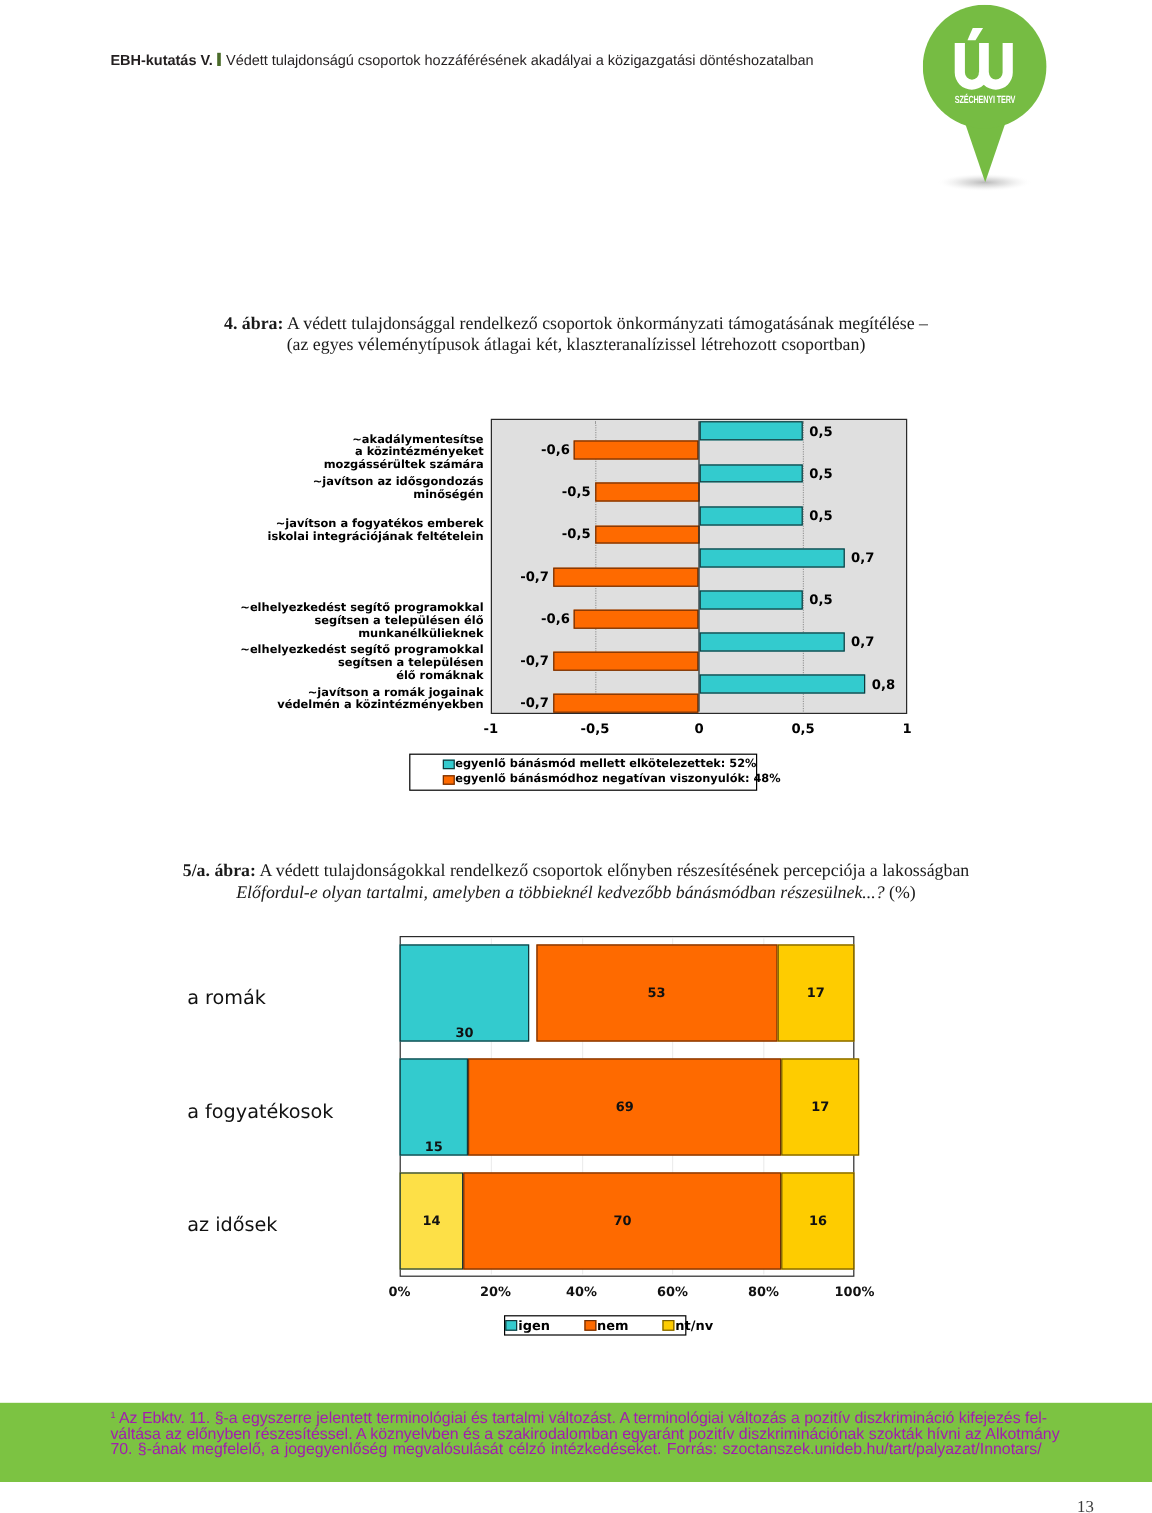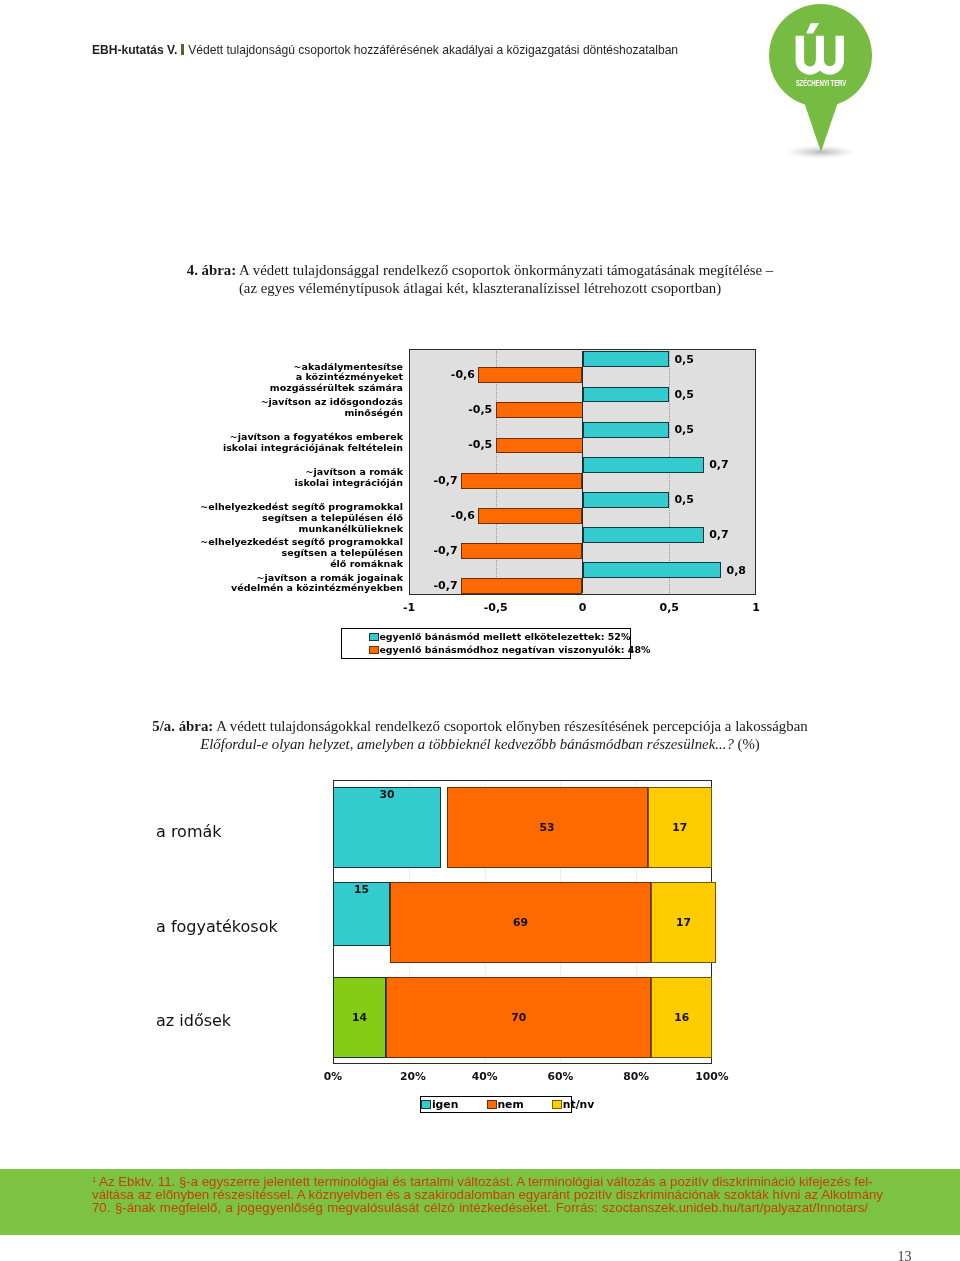--- a/index.html
+++ b/index.html
@@ -36,21 +36,21 @@
   .c2-tick{position:absolute;text-align:center;font-family:"DejaVu Sans",sans-serif;font-size:10.8px;font-weight:700;color:#111;}
 
   .legendbox{position:absolute;border:1.2px solid #000;background:#fff;box-sizing:border-box;}
   .legrow{display:flex;align-items:center;margin-left:24px;}
   .legswatch{width:10px;height:8.5px;border:1.1px solid #000;box-sizing:border-box;flex:none;margin-right:0.6px;}
   .legtext{font-size:9.45px;font-weight:700;font-family:"DejaVu Sans",sans-serif;color:#000;white-space:nowrap;line-height:12px;}
 
   
   .band{position:absolute;left:0;top:1169px;width:960px;height:66px;background:#7CC342;}
   .fnote{position:absolute;left:92px;top:1172.5px;width:776px;font-family:"Liberation Sans",sans-serif;
-         font-size:13.25px;color:#c2410c;}
+         font-size:13.25px;color:#a21caf;}
   .fline{text-align:justify;text-align-last:justify;line-height:13.55px;white-space:nowrap;}
   .fline.last{text-align:left;text-align-last:left;}
   .fnote sup{font-size:7.5px;vertical-align:3.5px;}
   .pagenum{position:absolute;left:0;top:1250px;width:911.5px;text-align:right;
            font-family:"Liberation Serif",serif;font-size:14px;color:#3a3a3a;line-height:14px;}
 
 </style>
 </head>
 <body>
 
@@ -116,24 +116,20 @@
       <div style="position:absolute;left:495.75px;top:437.58571428571423px;width:86.75px;height:15.9px;background:#FE6A00;border:1.3px solid #6e2f06;box-sizing:border-box;"></div>
       <div class="c1-val" style="left:464.75px;top:438.4357142857142px;width:27.5px;text-align:right;">-0,5</div>
       <div class="c1-label" style="left:146px;top:431.98571428571427px;width:257px;">
         <div>~javítson a fogyatékos emberek</div>
         <div>iskolai integrációjának feltételein</div>
       </div>
       <div style="position:absolute;left:582.5px;top:456.8285714285714px;width:121.44999999999999px;height:15.9px;background:#33CBCE;border:1.3px solid #14383b;box-sizing:border-box;"></div>
       <div class="c1-val" style="left:709.1500000000001px;top:458.1785714285714px;">0,7</div>
       <div style="position:absolute;left:461.05px;top:472.7285714285714px;width:121.44999999999999px;height:15.9px;background:#FE6A00;border:1.3px solid #6e2f06;box-sizing:border-box;"></div>
       <div class="c1-val" style="left:430.05px;top:473.57857142857137px;width:27.5px;text-align:right;">-0,7</div>
-      <div class="c1-label" style="left:146px;top:467.12857142857143px;width:257px;">
-        <div>~javítson a romák</div>
-        <div>iskolai integrációján</div>
-      </div>
       <div style="position:absolute;left:582.5px;top:491.97142857142853px;width:86.75px;height:15.9px;background:#33CBCE;border:1.3px solid #14383b;box-sizing:border-box;"></div>
       <div class="c1-val" style="left:674.45px;top:493.3214285714285px;">0,5</div>
       <div style="position:absolute;left:478.4px;top:507.8714285714285px;width:104.1px;height:15.9px;background:#FE6A00;border:1.3px solid #6e2f06;box-sizing:border-box;"></div>
       <div class="c1-val" style="left:447.4px;top:508.72142857142853px;width:27.5px;text-align:right;">-0,6</div>
       <div class="c1-label" style="left:146px;top:502.27142857142854px;width:257px;">
         <div>~elhelyezkedést segítő programokkal</div>
         <div>segítsen a településen élő</div>
         <div>munkanélkülieknek</div>
       </div>
       <div style="position:absolute;left:582.5px;top:527.1142857142858px;width:121.44999999999999px;height:15.9px;background:#33CBCE;border:1.3px solid #14383b;box-sizing:border-box;"></div>
@@ -166,50 +162,50 @@
         </div>
         <div class="legrow" style="height:13.2px;">
           <span class="legswatch" style="background:#FE6A00;border-color:#6e2f06"></span>
           <span class="legtext">egyenlő bánásmódhoz negatívan viszonyulók: 48%</span>
         </div>
   </div>
     </div>
 
   <div class="cap" id="cap5" style="left:90px;top:718px;width:780px;">
     <div><b>5/a. ábra:</b> <span>A védett tulajdonságokkal rendelkező csoportok előnyben részesítésének percepciója a lakosságban</span></div>
-    <div><i>Előfordul-e olyan helyzet, amelyben a többieknél kedvezőbb bánásmódban részesülnek...?</i> <span>(%)</span></div>
+    <div><i>Előfordul-e olyan tartalmi, amelyben a többieknél kedvezőbb bánásmódban részesülnek...?</i> <span>(%)</span></div>
   </div>
 
   <div class="chart" id="chart2" style="left: 0px; top: 0px; width: 960px; height: 400px;">
       <div class="plot" style="left:333px;top:780px;width:379px;height:284px;background:#fff;border:1.6px solid #2a2a2a;"></div>
       <div style="position:absolute;left:408.8px;top:781.6px;width:1px;height:280.8px;background:#ededed;"></div>
       <div style="position:absolute;left:484.6px;top:781.6px;width:1px;height:280.8px;background:#ededed;"></div>
       <div style="position:absolute;left:560.4px;top:781.6px;width:1px;height:280.8px;background:#ededed;"></div>
       <div style="position:absolute;left:636.2px;top:781.6px;width:1px;height:280.8px;background:#ededed;"></div>
-      <div style="position:absolute;left:333px;top:787.2px;width:108px;height:81px;background:#33CBCE;border:1.4px solid #14383b;box-sizing:border-box;display:flex;align-items:flex-start;justify-content:center;">
+      <div style="position:absolute;left:333px;top:787.2px;width:108px;height:81px;background:#33CBCE;border:1.4px solid #14383b;box-sizing:border-box;display:flex;align-items:flex-end;justify-content:center;">
         <span class="c2-val">30</span>
       </div>
       <div style="position:absolute;left:446.7px;top:787.2px;width:200.87px;height:81px;background:#FE6A00;border:1.4px solid #6e2f06;box-sizing:border-box;display:flex;align-items:center;justify-content:center;">
         <span class="c2-val">53</span>
       </div>
       <div style="position:absolute;left:647.5699999999999px;top:787.2px;width:64.43px;height:81px;background:#FECC00;border:1.4px solid #6e5600;box-sizing:border-box;display:flex;align-items:center;justify-content:center;">
         <span class="c2-val">17</span>
       </div>
       <div class="c2-cat" style="left:156px;top:821.9000000000001px;width:170px;">a romák</div>
-      <div style="position:absolute;left:333px;top:881.8666666666667px;width:56.85px;height:64px;background:#33CBCE;border:1.4px solid #14383b;box-sizing:border-box;display:flex;align-items:flex-start;justify-content:center;">
+      <div style="position:absolute;left:333px;top:881.8666666666667px;width:56.85px;height:81px;background:#33CBCE;border:1.4px solid #14383b;box-sizing:border-box;display:flex;align-items:flex-end;justify-content:center;">
         <span class="c2-val">15</span>
       </div>
       <div style="position:absolute;left:389.85px;top:881.8666666666667px;width:261.51px;height:81px;background:#FE6A00;border:1.4px solid #6e2f06;box-sizing:border-box;display:flex;align-items:center;justify-content:center;">
         <span class="c2-val">69</span>
       </div>
       <div style="position:absolute;left:651.36px;top:881.8666666666667px;width:64.43px;height:81px;background:#FECC00;border:1.4px solid #6e5600;box-sizing:border-box;display:flex;align-items:center;justify-content:center;">
         <span class="c2-val">17</span>
       </div>
       <div class="c2-cat" style="left:156px;top:916.5666666666667px;width:170px;">a fogyatékosok</div>
-      <div style="position:absolute;left:333px;top:976.5333333333334px;width:53.06px;height:81px;background:#84cc16;border:1.4px solid #14383b;box-sizing:border-box;display:flex;align-items:center;justify-content:center;">
+      <div style="position:absolute;left:333px;top:976.5333333333334px;width:53.06px;height:81px;background:#fde047;border:1.4px solid #14383b;box-sizing:border-box;display:flex;align-items:center;justify-content:center;">
         <span class="c2-val">14</span>
       </div>
       <div style="position:absolute;left:386.06px;top:976.5333333333334px;width:265.3px;height:81px;background:#FE6A00;border:1.4px solid #6e2f06;box-sizing:border-box;display:flex;align-items:center;justify-content:center;">
         <span class="c2-val">70</span>
       </div>
       <div style="position:absolute;left:651.36px;top:976.5333333333334px;width:60.64px;height:81px;background:#FECC00;border:1.4px solid #6e5600;box-sizing:border-box;display:flex;align-items:center;justify-content:center;">
         <span class="c2-val">16</span>
       </div>
       <div class="c2-cat" style="left:156px;top:1011.2333333333335px;width:170px;">az idősek</div>
       <div class="c2-tick" style="left:303px;top:1070px;width:60px;">0%</div>

